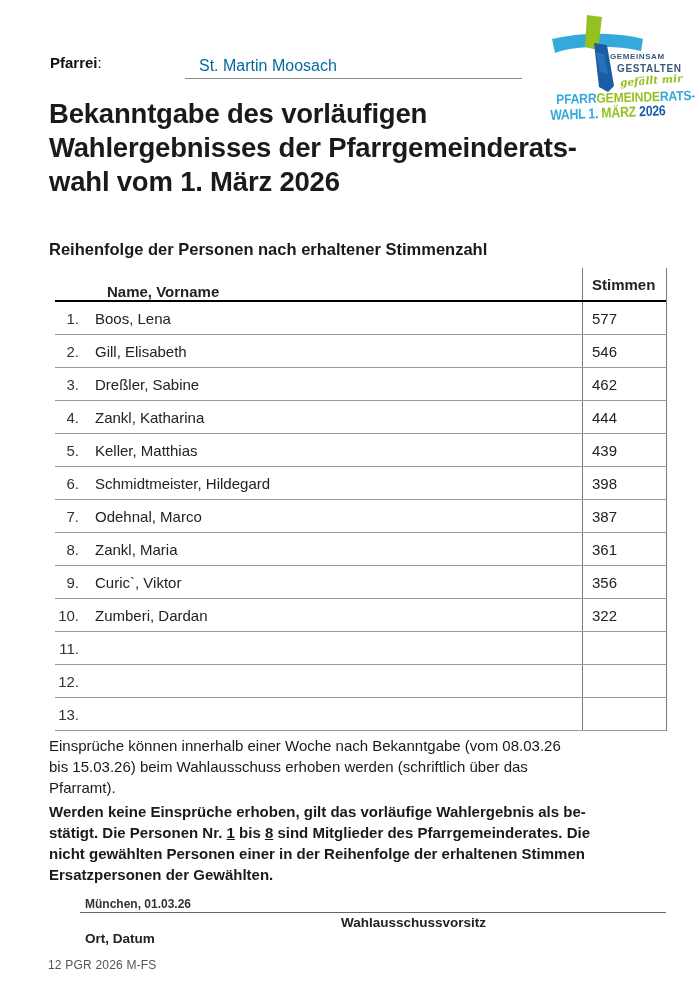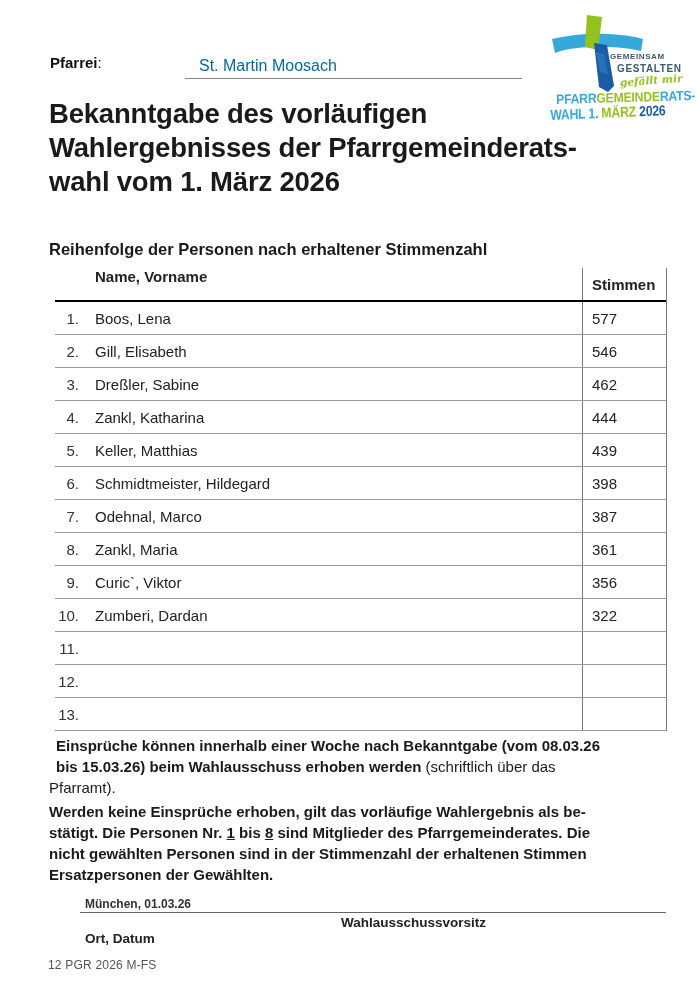--- a/index.html
+++ b/index.html
@@ -29,32 +29,32 @@
   .logo-big2 { position:absolute; left:2px; top:97px; font-size:14.5px; font-weight:800; letter-spacing:-.2px; white-space:nowrap; transform:scaleX(.84) rotate(-2deg); transform-origin:left top; }
   .c-lblue { color:#35a8dc; } .c-green { color:#95c11f; } .c-dblue { color:#1b5ca6; }
 
   
   .doc-title { position:absolute; left:49px; top:97px; font-size:27.5px; font-weight:bold; line-height:34px; letter-spacing:-.2px; color:#1a1a1a; white-space:nowrap; }
   .doc-subtitle { position:absolute; left:49px; top:206px; font-size:13.5px; font-weight:bold; color:#1a1a1a; white-space:nowrap; }
   .section-heading { position:absolute; left:49px; top:240px; font-size:16.5px; font-weight:bold; color:#1a1a1a; white-space:nowrap; }
 
   
   .results-table { position:absolute; left:55px; top:268px; width:612px; font-size:15px; color:#222; border-right:1px solid #7a7a7a; }
-  .thead { display:flex; height:34px; align-items:flex-start; border-bottom:2.5px solid #000; font-weight:bold; }
+  .thead { display:flex; height:34px; align-items:flex-end; border-bottom:2.5px solid #000; font-weight:bold;gap:12px; }
   .trow { display:flex; height:33px; align-items:center; border-bottom:1px solid #9a9a9a; }
   .c-nr { width:24px; text-align:right; color:#333; flex:none; }
   .c-name { flex:1; padding-left:16px; white-space:nowrap; overflow:hidden; }
   .c-votes { width:84px; flex:none; padding-left:9px; border-left:1px solid #7a7a7a; align-self:stretch; display:flex; align-items:center; }
 
   
   .para { position:absolute; left:49px; width:632px; font-size:15px; line-height:21px; color:#1a1a1a; }
   .para1 { top:735px; }
   .para2 { top:801px; font-weight:bold; }
   .para div { white-space:nowrap; }
-  .seg-b { font-weight:bold;margin-left:7px; }
+  .seg-b { font-weight:normal; }
   .seg-r { font-weight:normal; }
   .seg-u { text-decoration:underline; }
 
   
   .signature { position:absolute; left:80px; top:897px; width:586px;font-weight:bold; }
   .sig-filled { font-size:12px; color:#333; padding:0 0 1px 5px; border-bottom:1.5px solid #666; }
   .sig-labels { display:flex; padding-top:2px; font-size:13.5px; color:#222; }
   .sig-left { width:225px; padding-left:5px; flex:none;margin-top:16px; }
   .sig-right { flex:1;margin-left:36px; }
 
@@ -166,21 +166,21 @@
 
   <div class="para para1">
     <div><span class="seg-b">Einsprüche können innerhalb einer Woche nach Bekanntgabe (vom 08.03.26</span></div>
     <div><span class="seg-b">bis 15.03.26) beim Wahlausschuss erhoben werden</span><span class="seg-r"> (schriftlich über das</span></div>
     <div><span class="seg-r">Pfarramt).</span></div>
   </div>
 
   <div class="para para2">
     <div>Werden keine Einsprüche erhoben, gilt das vorläufige Wahlergebnis als be-</div>
     <div><span>stätigt. Die Personen Nr. </span><span class="seg-u">1</span><span> bis </span><span class="seg-u">8</span><span> sind Mitglieder des Pfarrgemeinderates. Die</span></div>
-    <div>nicht gewählten Personen sind in der Stimmenzahl der erhaltenen Stimmen</div>
+    <div>nicht gewählten Personen einer in der Reihenfolge der erhaltenen Stimmen</div>
     <div>Ersatzpersonen der Gewählten.</div>
   </div>
 
   <div class="signature">
     <div class="sig-filled">München, 01.03.26</div>
     <div class="sig-labels">
       <div class="sig-left">Ort, Datum</div>
       <div class="sig-right">Wahlausschussvorsitz</div>
     </div>
   </div>

